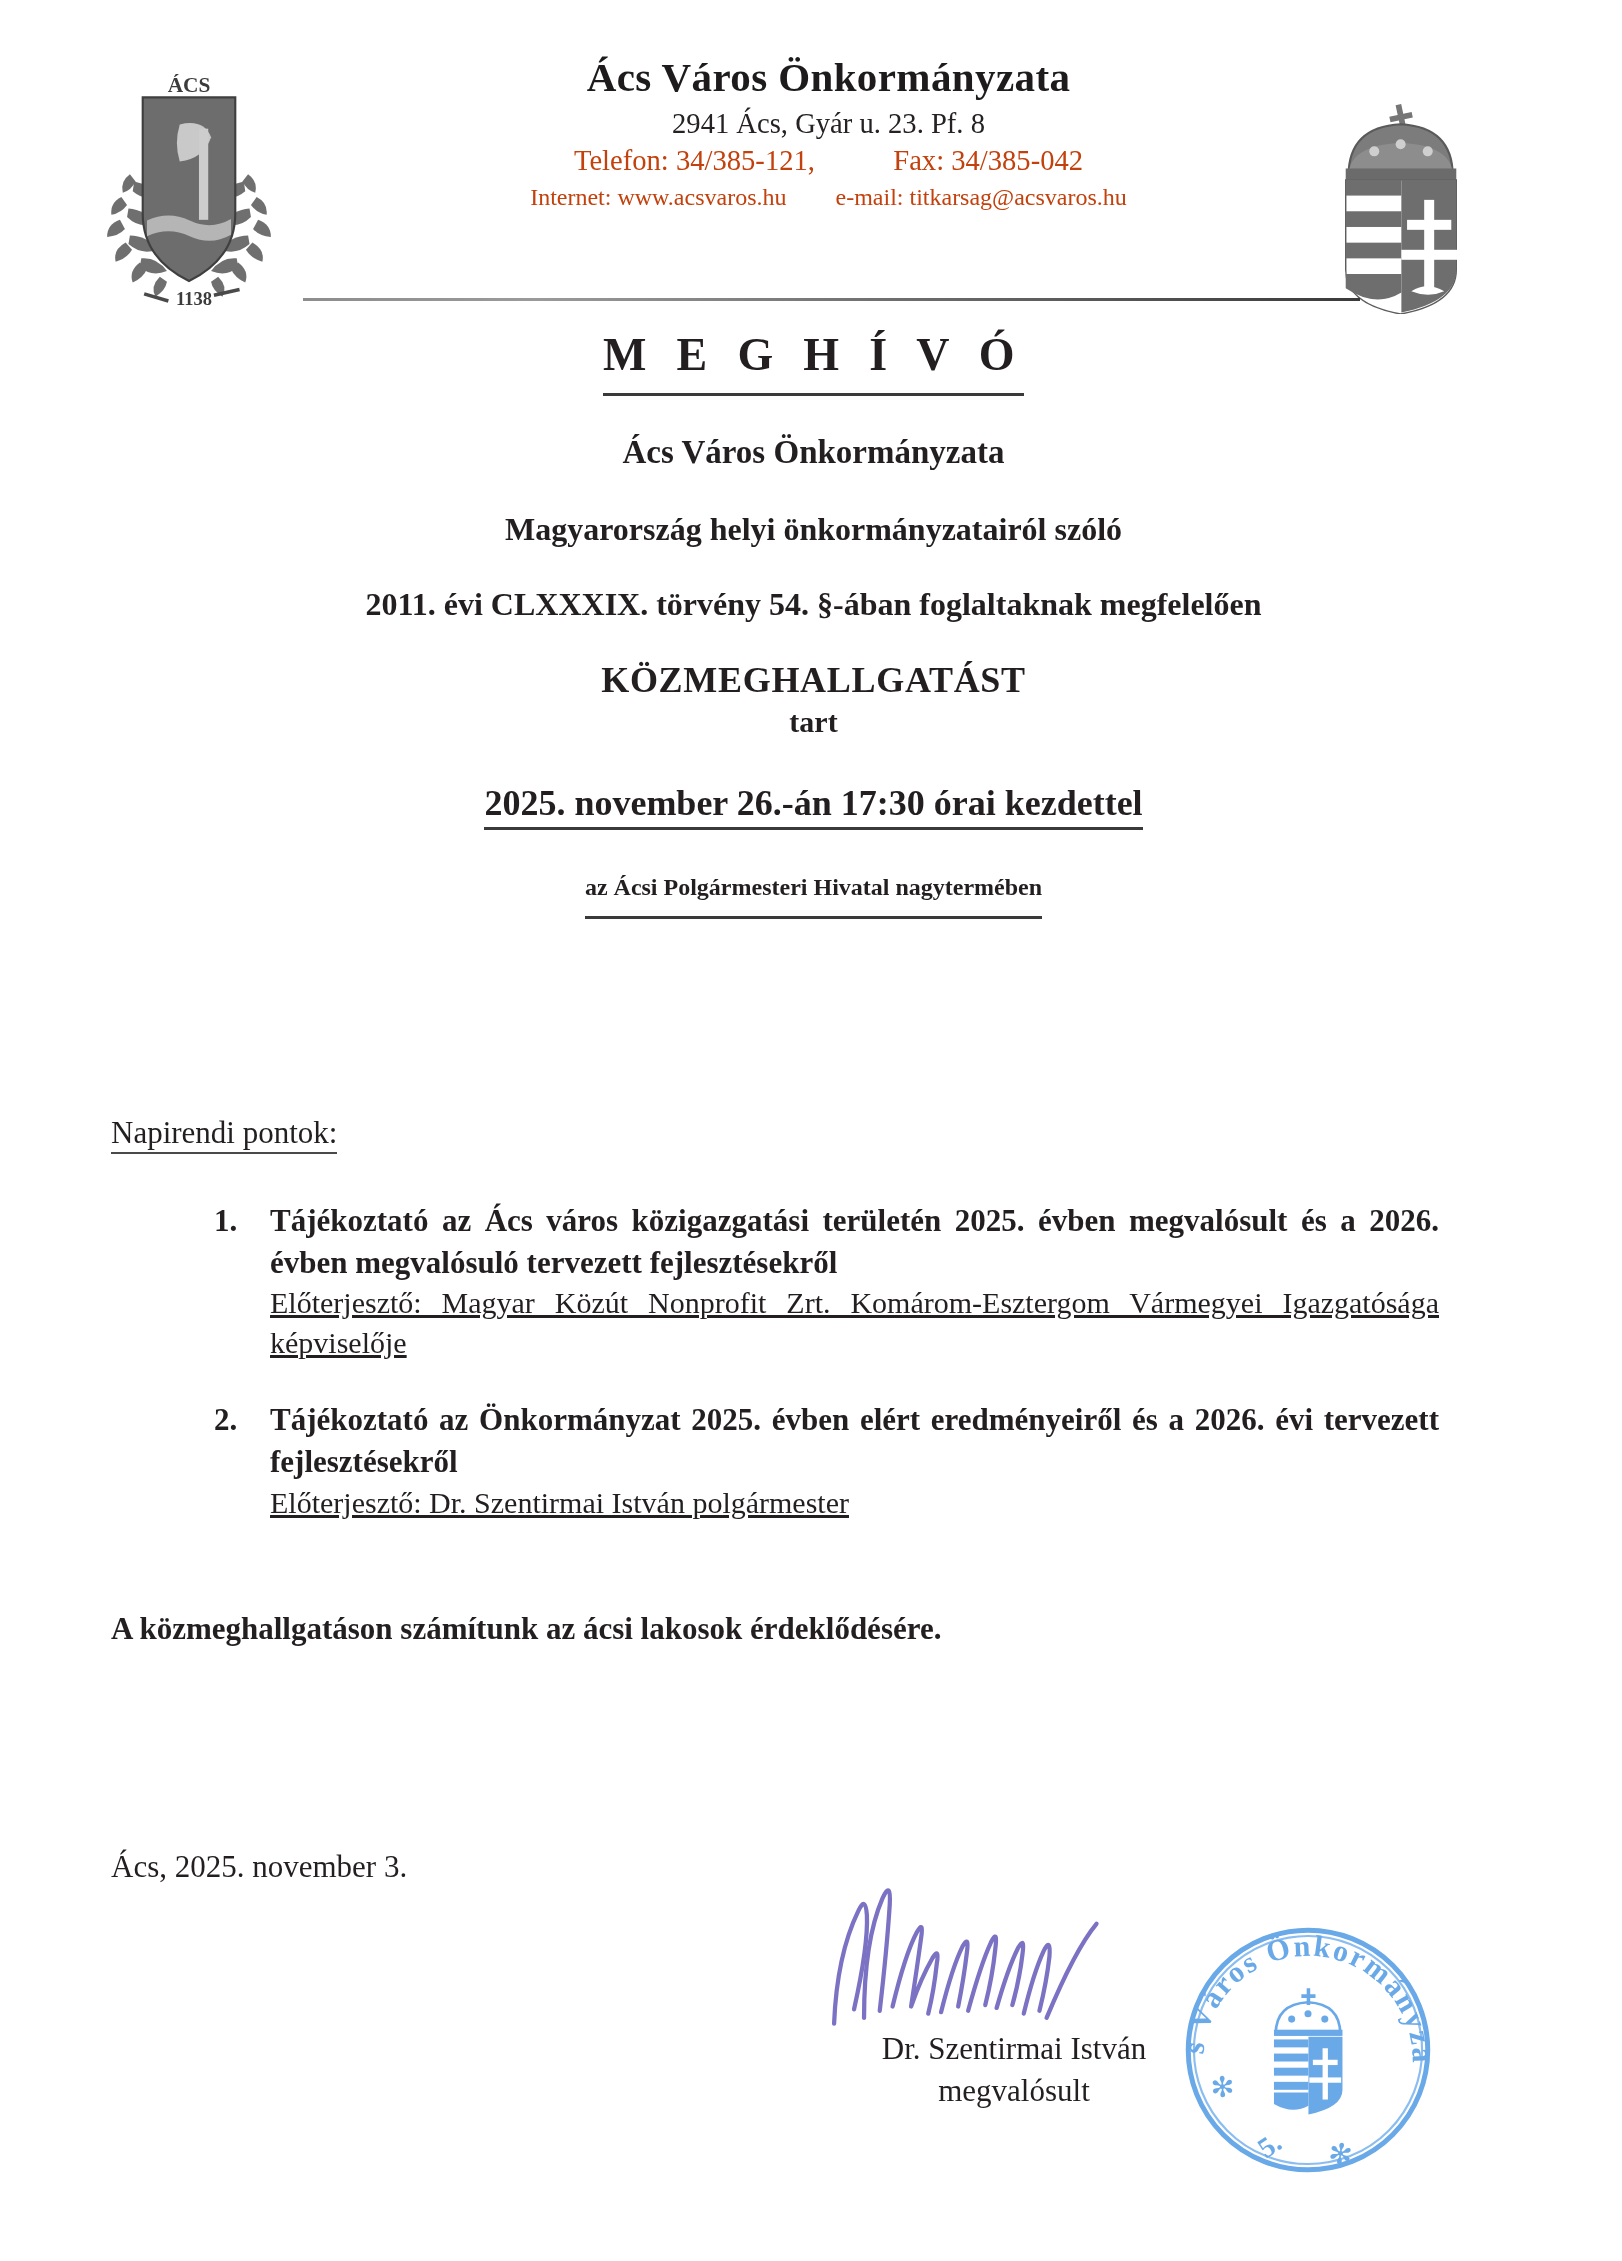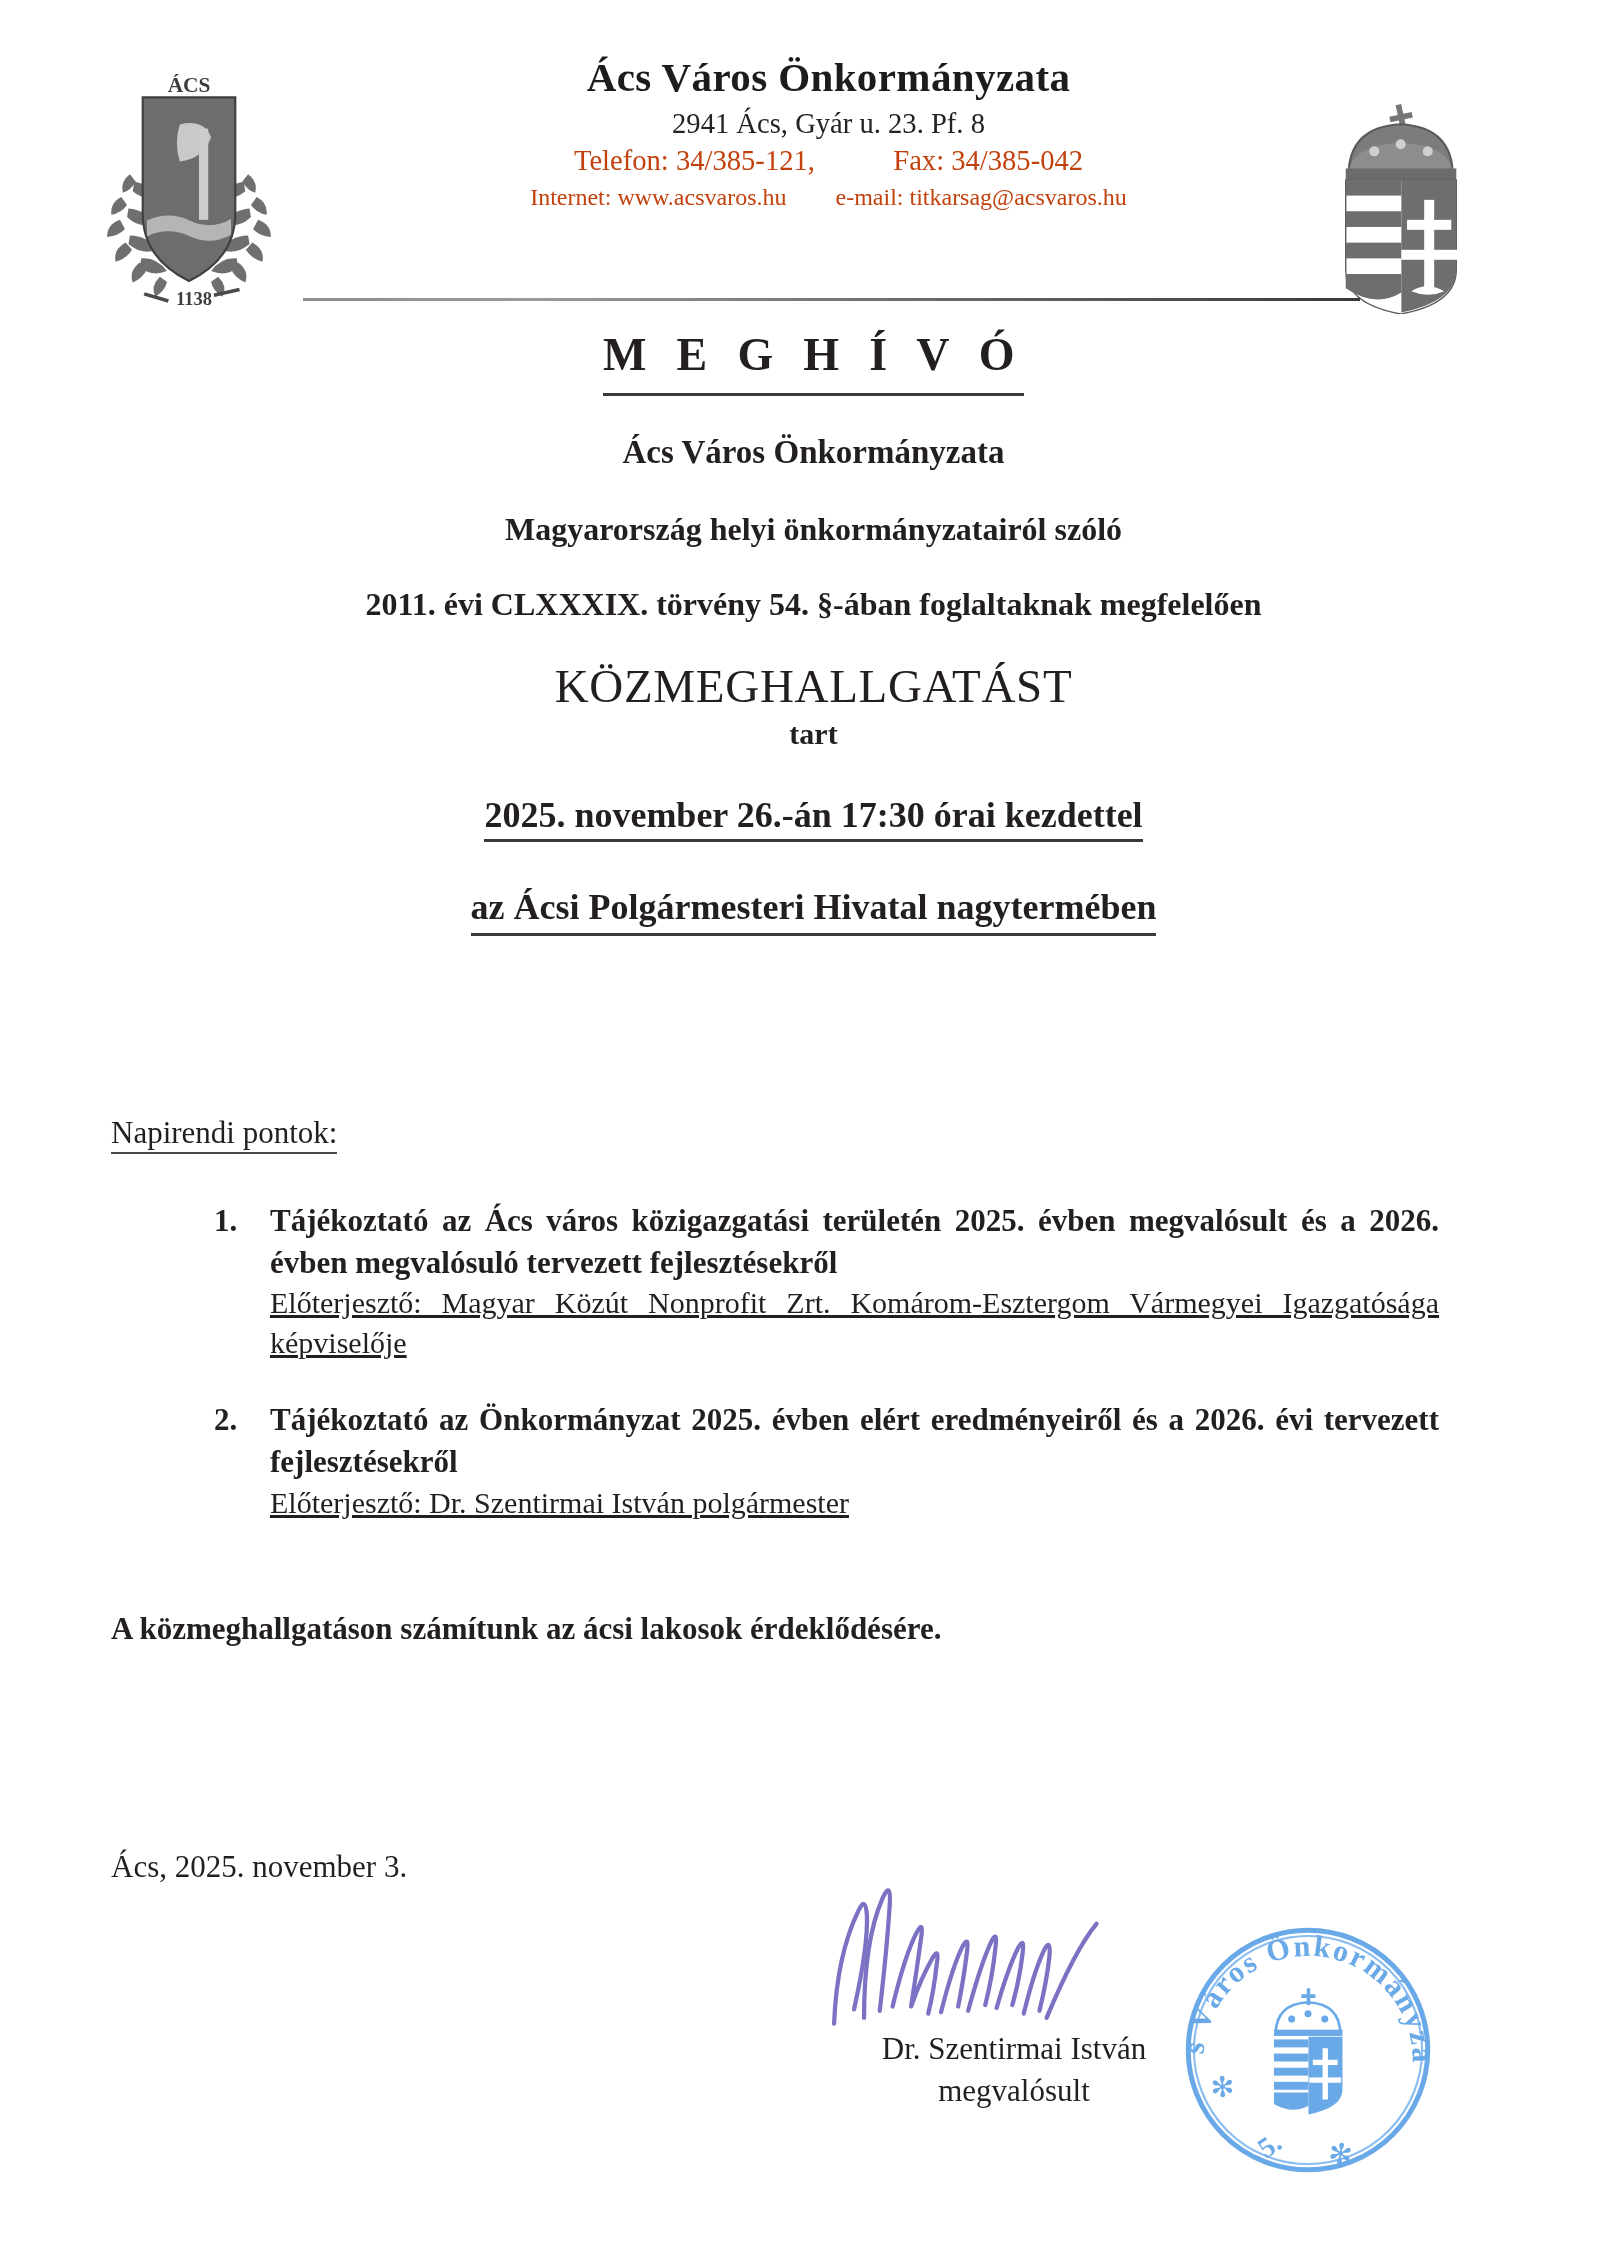--- a/index.html
+++ b/index.html
@@ -111,45 +111,45 @@
     line-height: 1.2;
     margin-bottom: 37px;
   }
   .law-line {
     font-size: 32px;
     font-weight: bold;
     line-height: 1.2;
     margin-bottom: 37px;
   }
   .kozmeg {
-    font-size: 47px;
-    font-weight: normal;
+    font-size: 36px;
+    font-weight: bold;
     letter-spacing: 0.7px;
     line-height: 1.12;
     margin-bottom: 4.3px;
   }
   .tart {
     font-size: 30px;
     font-weight: bold;
     margin-bottom: 43px;
   }
   .when {
     font-size: 36px;
     font-weight: bold;
     display: inline-block;
     border-bottom: 3.6px solid #3a3a3a;
     padding-bottom: 2.9px;
     margin-bottom: 44px;
   }
   .where {
-    font-size: 36px;
+    font-size: 24px;
     font-weight: bold;
     display: inline-block;
     border-bottom: 3.6px solid #3a3a3a;
-    padding-bottom: 5px;
+    padding-bottom: 15px;
   }
 
   
   .agenda-heading {
     position: absolute;
     left: 111px;
     top: 1115px;
     font-size: 31px;
     display: inline-block;
     border-bottom: 2.1px solid #4a4a4a;

